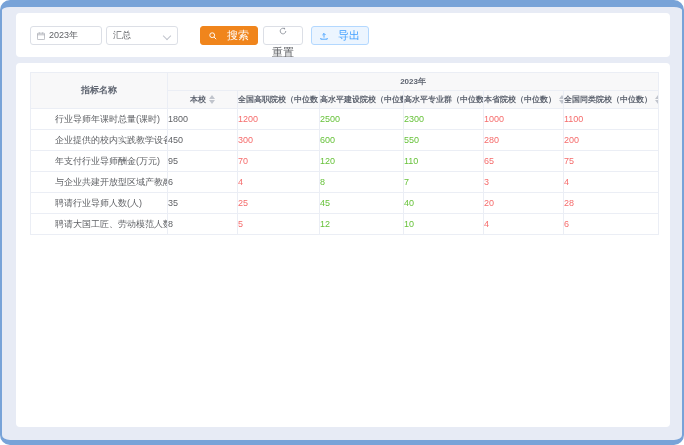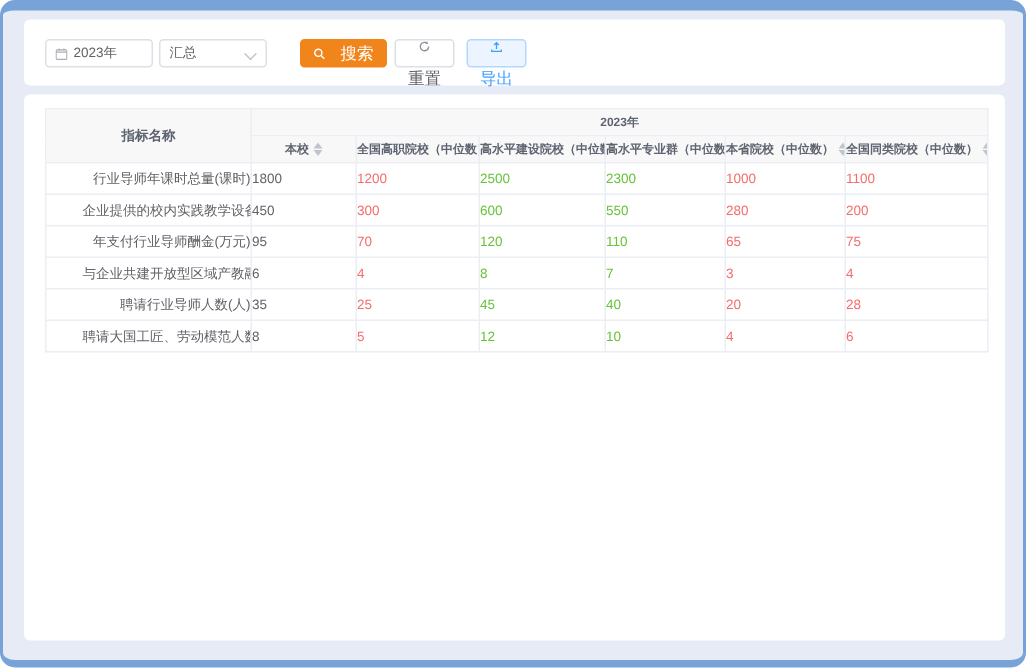--- a/index.html
+++ b/index.html
@@ -14,31 +14,31 @@
   .card-table  { top:56px; height:364px; }
 
   
   .toolbar-row { position:absolute; left:14px; top:13px; height:19px; display:flex; align-items:center; }
   .ctrl { height:19px; border:1px solid #dcdfe6; border-radius:3px; background:#fff; display:flex; align-items:center; font-size:9px; color:#606266; }
   .date-input { width:72px; padding:0 6px; gap:4px; }
   .select { width:72px; margin-left:4px; padding:0 6px; justify-content:space-between;gap:20px; }
   .btn { height:19px; border-radius:3px; display:flex; align-items:center; gap:10px; font-size:11px; padding:0 8px; cursor:pointer; border:1px solid transparent; }
   .btn-search { margin-left:22px; background:#f0851c; border-color:#f0851c; color:#fff; }
   .btn-reset  { margin-left:5px; background:#fff; border-color:#dcdfe6; color:#606266;flex-direction:column; }
-  .btn-export { margin-left:8px; background:#ecf5ff; border-color:#b3d8ff; color:#409eff;flex-direction:column; }
+  .btn-export { margin-left:8px; background:#ecf5ff; border-color:#b3d8ff; color:#409eff; }
   .icon svg { display:block; }
 
   
   .table-wrap { position:absolute; left:14px; top:9px; }
   table { border-collapse:collapse; table-layout:fixed; width:628px; }
   th, td { border:1px solid #ebeef5; overflow:hidden; white-space:nowrap; }
   thead th { background:#f8f8f9; color:#5e6470; font-weight:bold; font-size:8px; height:18px; text-align:center; }
   th.name-head { font-size:9px; }
   tbody td { height:21px; font-size:9px; color:#606266; background:#fff; }
-  tbody td.row-label { text-align:right; padding-left:24px; color:#606266; }
+  tbody td.row-label { text-align:left; padding-left:24px; color:#606266; }
   td.v-red   { color:#f56c6c; }
   td.v-green { color:#67c23a; }
   td.v-self  { color:#606266; }
 
   .caret-wrapper { display:inline-flex; flex-direction:column; vertical-align:middle; margin-left:3px; gap:1px; cursor:pointer; }
   .caret-up    { width:0; height:0; border-left:3px solid transparent; border-right:3px solid transparent; border-bottom:4px solid #c0c4cc; }
   .caret-down  { width:0; height:0; border-left:3px solid transparent; border-right:3px solid transparent; border-top:4px solid #c0c4cc; }
   .chev { width:7px; height:7px; position:relative; }
   .chev::before { content:""; position:absolute; left:0; top:1px; width:5px; height:5px; border-right:1px solid #c0c4cc; border-bottom:1px solid #c0c4cc; transform:rotate(45deg); }
 </style>

